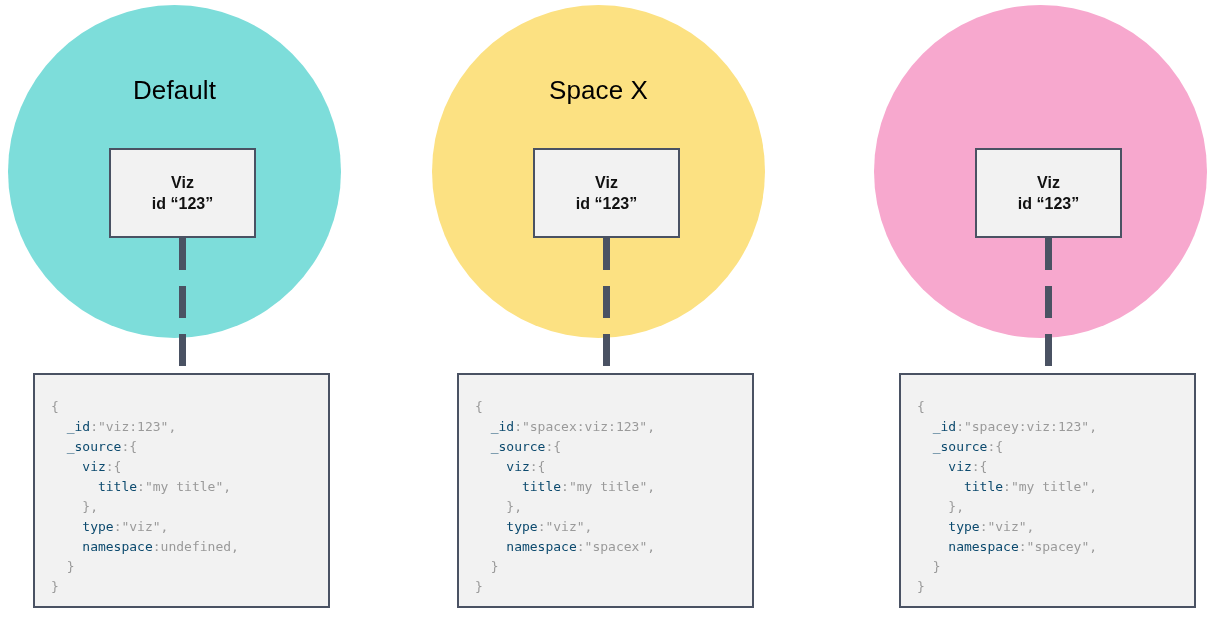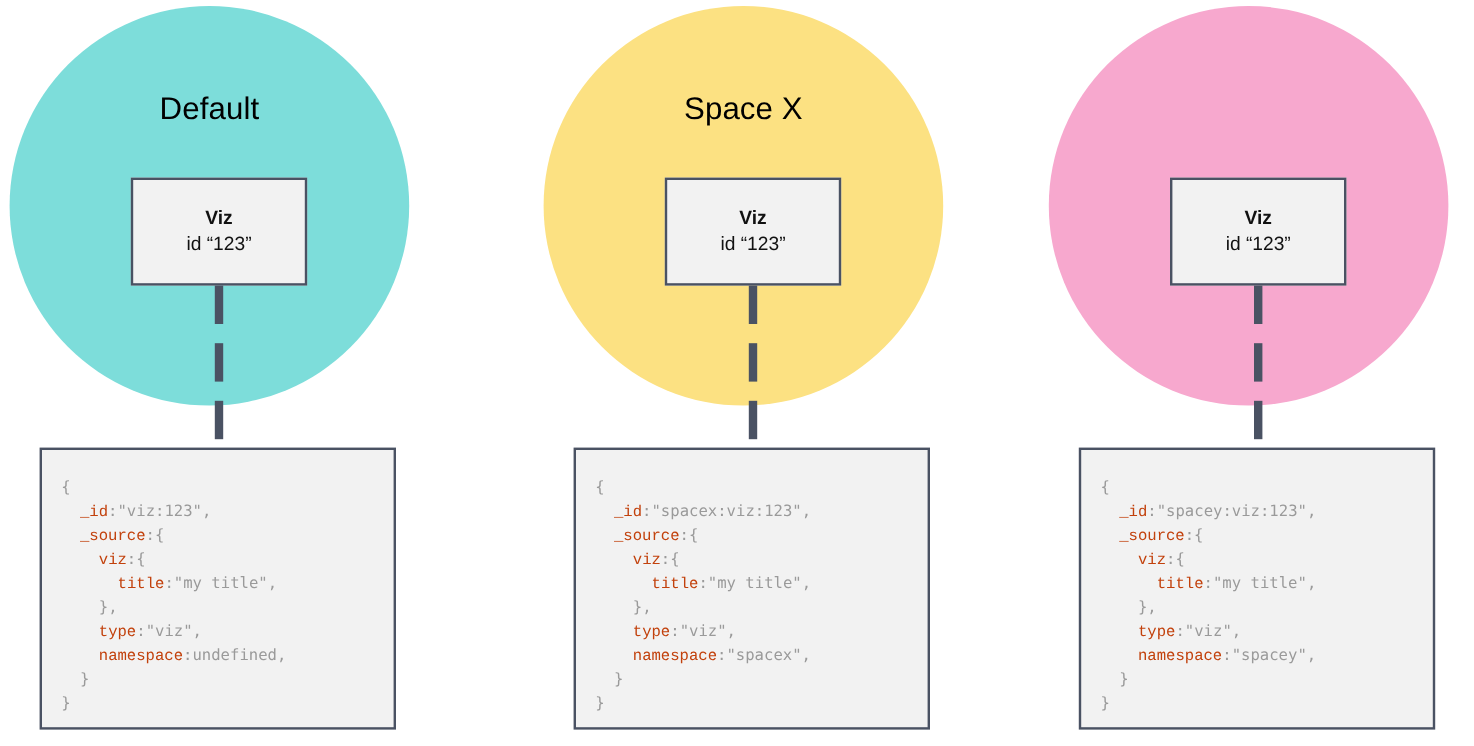--- a/index.html
+++ b/index.html
@@ -21,21 +21,21 @@
   }
 
   
   .group {
     position: absolute;
     top: 0;
     width: 410px;
     height: 622px;
   }
   .group.g0 { left: 0px; }
-  .group.g1 { left: 445px; }
+  .group.g1 { left: 424px; }
   .group.g2 { left: 866px; }
 
   
   .space-circle {
     position: absolute;
     left: 8px;
     top: 5px;
     width: 333px;
     height: 333px;
     border-radius: 50%;
@@ -73,21 +73,21 @@
   }
   .viz-title {
     font-size: 16px;
     line-height: 20px;
     font-weight: bold;
     color: #111111;
   }
   .viz-sub {
     font-size: 16px;
     line-height: 21px;
-    font-weight: 400;
+    font-weight: 700;
     color: #111111;
   }
 
   
   .connector {
     position: absolute;
     left: 179px;
     top: 238px;
     width: 7px;
     height: 136px;
@@ -116,21 +116,21 @@
   }
   .doc-code {
     margin: 0;
     padding: 22px 0 0 16px;
     font-family: "DejaVu Sans Mono", "Liberation Mono", monospace;
     font-size: 13px;
     line-height: 20px;
     white-space: pre;
     color: #9a9a9a;
   }
-  .doc-code .k { color: #c2410c; font-family: Liberation Mono, monospace; }      
+  .doc-code .k { color: #0c4a6e; }      
   .doc-code .s { color: #9a9a9a; }      
   .doc-code .p { color: #9a9a9a; }      
 </style>
 </head>
 <body>
 
 <div id="canvas">
 
   <div class="group g0">
     <div class="space-circle" style="background: rgb(125, 221, 218);"></div>

